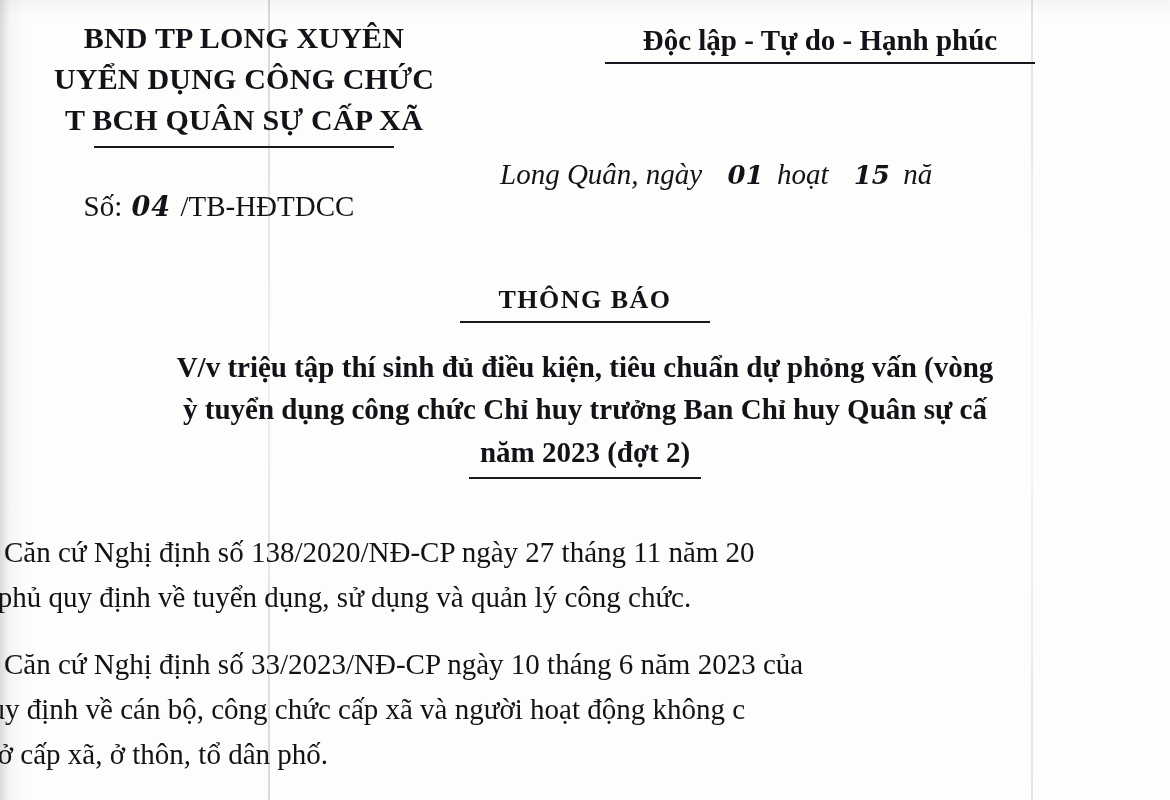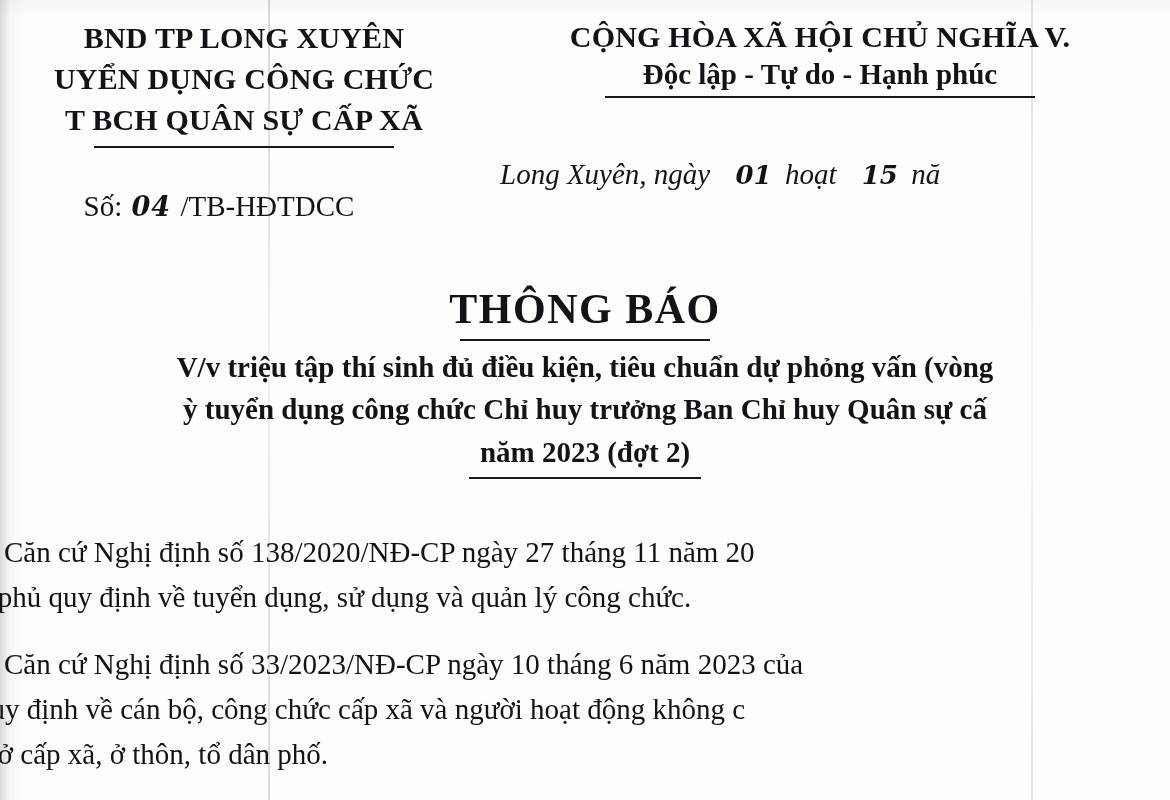--- a/index.html
+++ b/index.html
@@ -131,21 +131,21 @@
   }
 
   
   .title {
     position: absolute;
     left: 0;
     top: 285px;
     width: 1170px;
     text-align: center;
     font-weight: bold;
-    font-size: 42px;
+    font-size: 26px;
     letter-spacing: 1.5px;
   }
   .title-bar {
     width: 250px;
     height: 2px;
     background: #15181d;
     margin: 6px auto 0 auto;
   }
 
   .subtitle {
@@ -198,27 +198,26 @@
     <div class="underline-bar"></div>
   </div>
 
   <div class="doc-number">
     <span>Số:</span>
     <span class="handwriting">04</span>
     <span>/TB-HĐTDCC</span>
   </div>
 
   <div class="header-right">
-    <div class="nation">CỘNG HÒA XÃ HỘI CHỦ NGHĨA V.</div>
     <div class="motto">Độc lập - Tự do - Hạnh phúc</div>
     <div class="motto-bar"></div>
   </div>
 
   <div class="place-date">
-    <span>Long Xuyên, ngày</span>
+    <span>Long Quân, ngày</span>
     <span class="hw">01</span>
     <span>hoạt</span>
     <span class="hw">15</span>
     <span>nă</span>
   </div>
 
   <div class="title">
     <span>THÔNG BÁO</span>
     <div class="title-bar"></div>
   </div>

